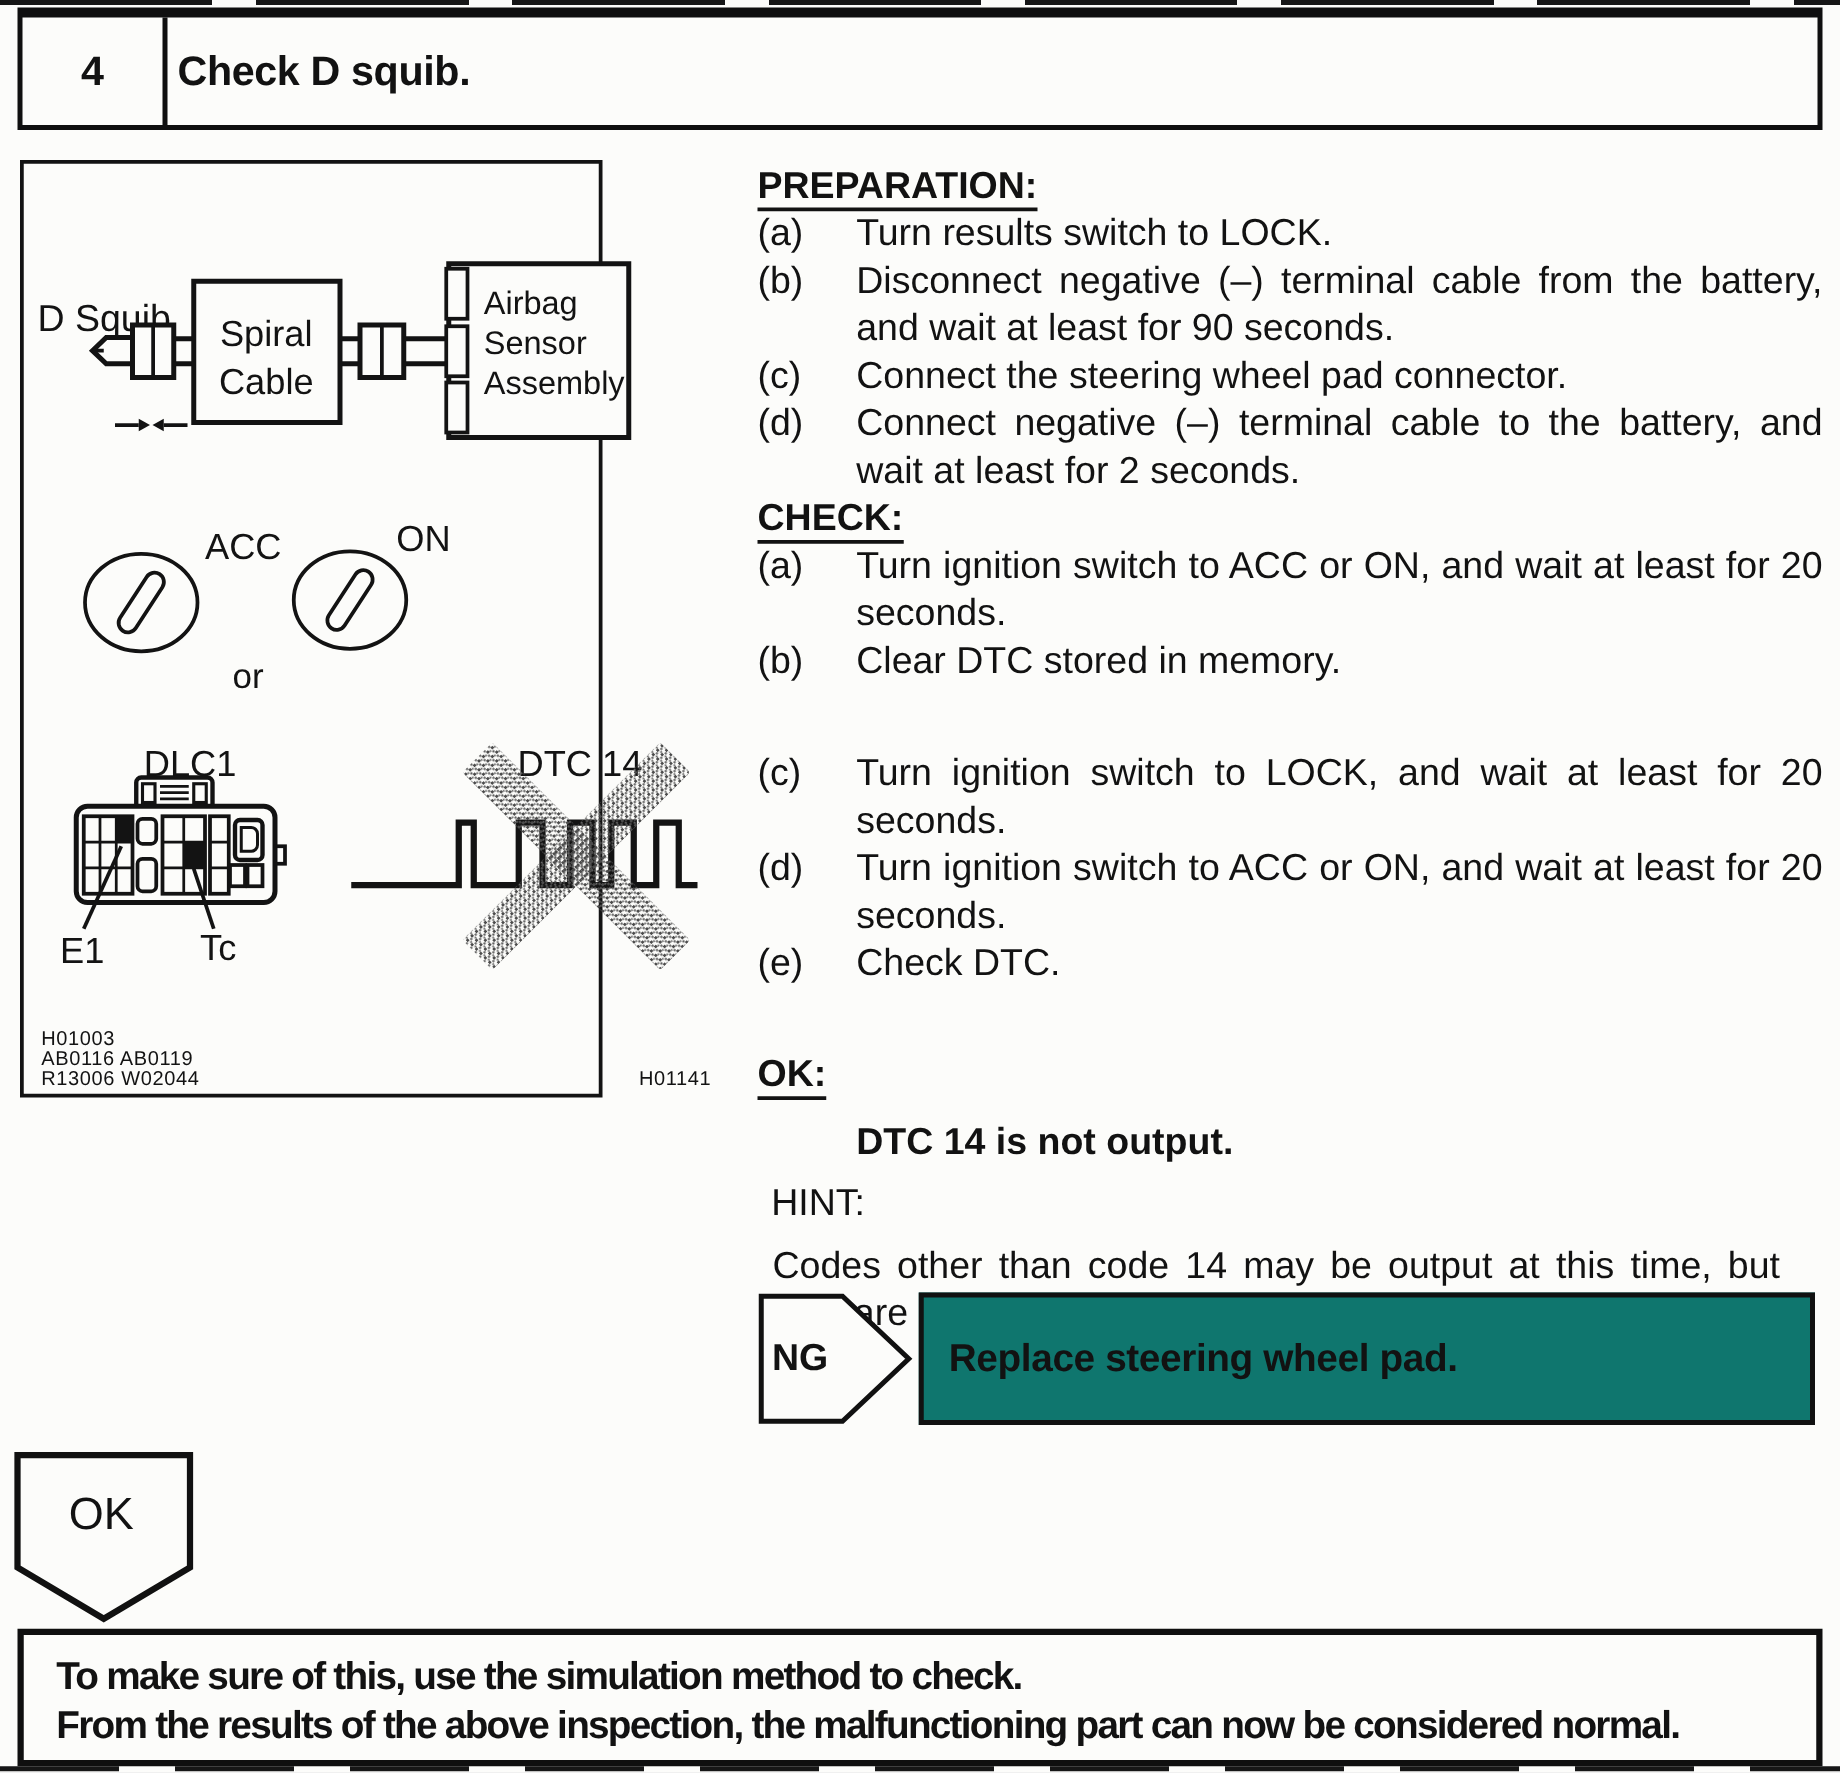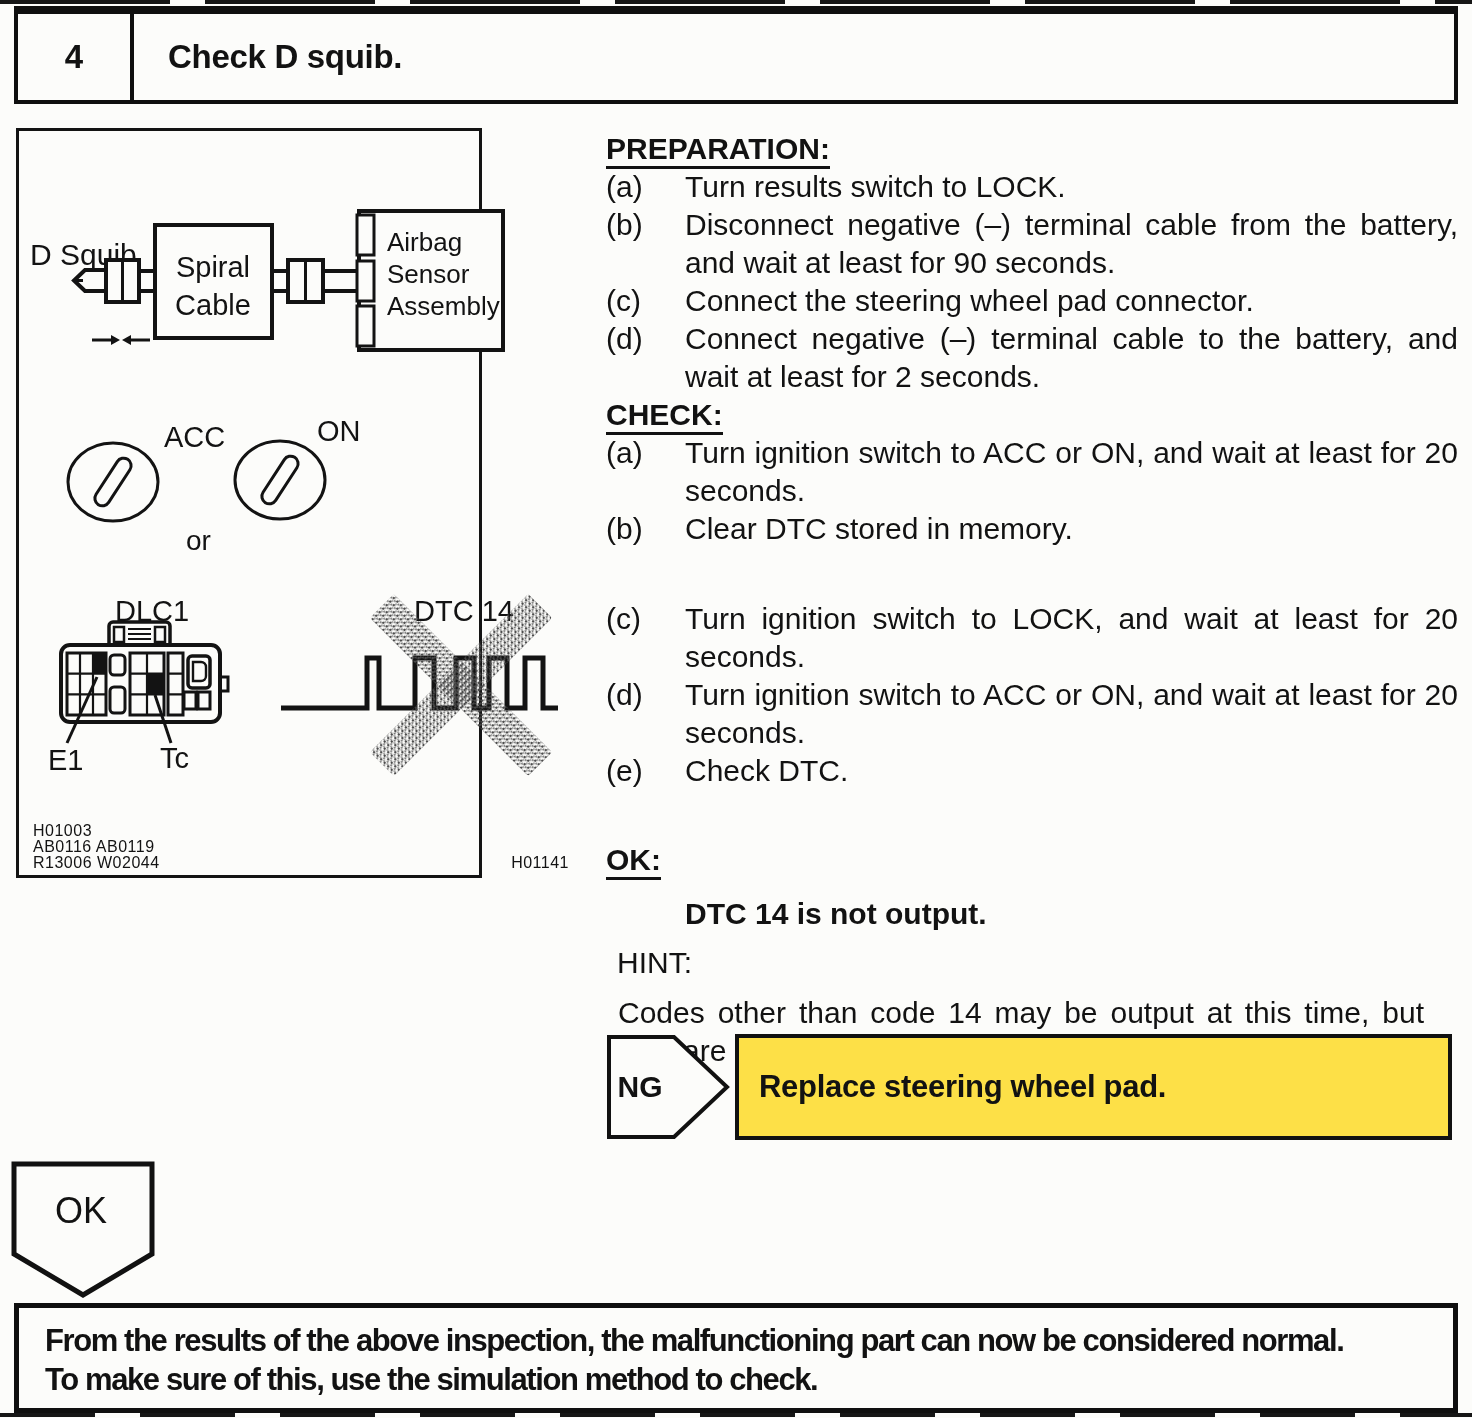--- a/index.html
+++ b/index.html
@@ -10,21 +10,21 @@
   
   .noise-top{position:absolute;left:0;top:0;width:1472px;height:4px;
     background:repeating-linear-gradient(90deg,#161616 0 170px,rgba(0,0,0,0) 170px 205px);}
   .noise-bottom{position:absolute;left:0;top:1413px;width:1472px;height:4px;
     background:repeating-linear-gradient(90deg,#161616 0 95px,rgba(0,0,0,0) 95px 140px);}
   
   #header-box{position:absolute;left:14px;top:6px;width:1444px;height:98px;
     border:4px solid #0f0f0f;border-top-width:8px;box-sizing:border-box;display:flex;}
   #header-num{width:112px;border-right:4px solid #0f0f0f;display:flex;align-items:center;justify-content:center;
     font-size:33px;font-weight:700;}
-  #header-title{flex:1;display:flex;align-items:center;padding-left:34px;
+  #header-title{flex:1;display:flex;align-items:center;padding-left:8px;
     font-size:33px;font-weight:700;letter-spacing:-0.3px;}
   
   #figure-box{position:absolute;left:16px;top:128px;width:466px;height:750px;
     border:3px solid #131313;box-sizing:border-box;background:#fcfcfa;}
   #figure-box svg{display:block;width:556px;height:744px;}
   .figtxt{font-family:"Liberation Sans",sans-serif;fill:#131313;}
   .f30{font-size:30px;} .f29{font-size:29px;} .f28{font-size:28px;} .f26{font-size:26px;} .f16{font-size:16px;letter-spacing:0.5px;}
   
   #right-col{position:absolute;left:606px;top:130px;width:852px;font-size:30px;line-height:38px;}
   .sec-h{height:38px;font-weight:700;}
@@ -34,21 +34,21 @@
   .item .txt{flex:1;margin:0;text-align:justify;}
   .vgap52{height:52px;} .vgap51{height:51px;}
   .ok-line{margin:16px 0 0 79px;height:38px;font-weight:700;}
   .hint-h{margin:11px;height:38px;}
   .hint-txt{margin:12px;width:806px;text-align:justify;}
   
   #ng-shape{position:absolute;left:606px;top:1034px;}
   #ng-label{position:absolute;left:606px;top:1034px;width:68px;height:106px;display:flex;align-items:center;justify-content:center;
     font-size:30px;font-weight:700;}
   #ng-box{position:absolute;left:735px;top:1034px;width:717px;height:106px;border:4px solid #111;box-sizing:border-box;
-    display:flex;align-items:center;padding-left:20px;font-size:31px;font-weight:700;letter-spacing:-0.3px;background:#fde047;}
+    display:flex;align-items:center;padding-left:20px;font-size:31px;font-weight:700;letter-spacing:-0.3px;background:#0f766e;}
   
   #ok-shape{position:absolute;left:10px;top:1160px;}
   #ok-label{position:absolute;left:10px;top:1172px;width:142px;height:78px;display:flex;align-items:center;justify-content:center;
     font-size:36px;font-weight:400;}
   
   #footer-box{position:absolute;left:14px;top:1303px;width:1444px;height:110px;
     border:5px solid #0f0f0f;box-sizing:border-box;padding:13px 18px 0 26px;background:#fcfcfa;}
   #footer-box p{margin:0;font-size:31px;font-weight:700;letter-spacing:-1.4px;line-height:39px;text-align:left;}
 </style>
 </head>
@@ -203,18 +203,18 @@
   </svg>
   <div id="ng-label">NG</div>
   <div id="ng-box">Replace steering wheel pad.</div>
 
   <svg id="ok-shape" width="146" height="140" viewBox="0 0 146 140">
     <polygon points="4,4 142,4 142,94 73,135 4,94" fill="#fcfcfa" stroke="#111" stroke-width="5"></polygon>
   </svg>
   <div id="ok-label">OK</div>
 
   <div id="footer-box">
+    <p>To make sure of this, use the simulation method to check.</p>
     <p>From the results of the above inspection, the malfunctioning part can now be considered normal.</p>
-    <p>To make sure of this, use the simulation method to check.</p>
   </div>
 
   <div class="noise-bottom"></div>
 </div>
 
 </body></html>

